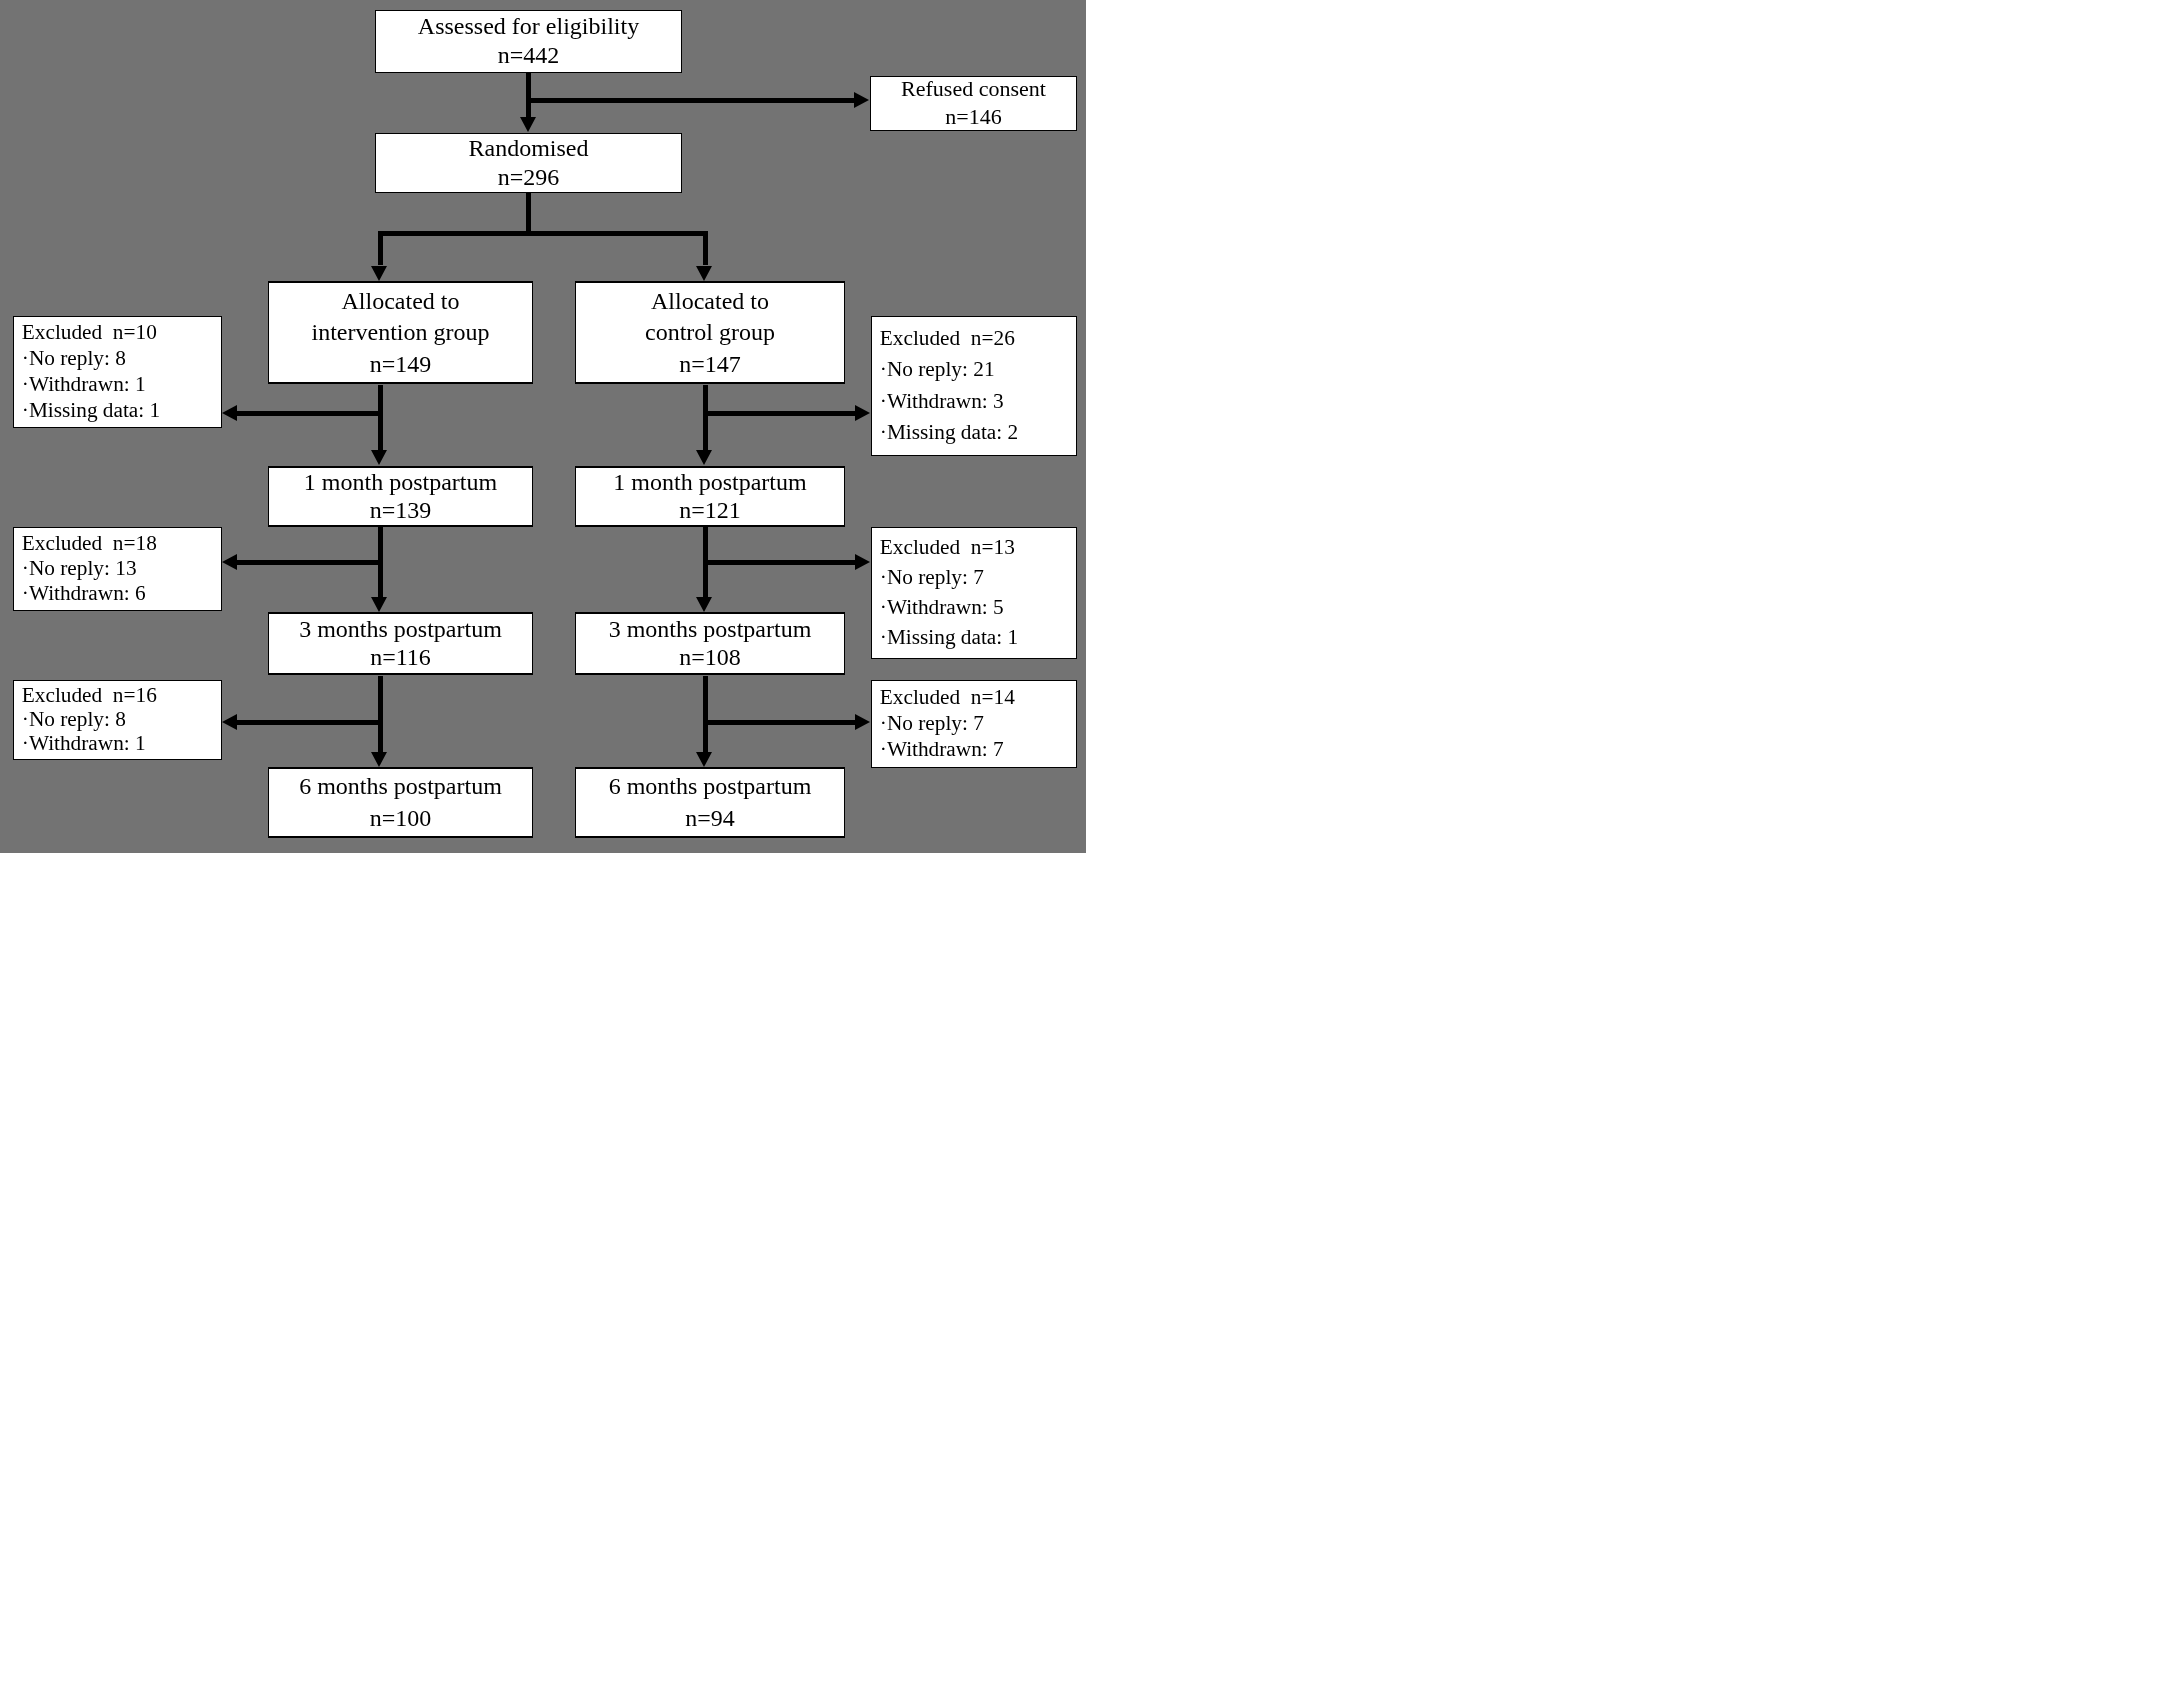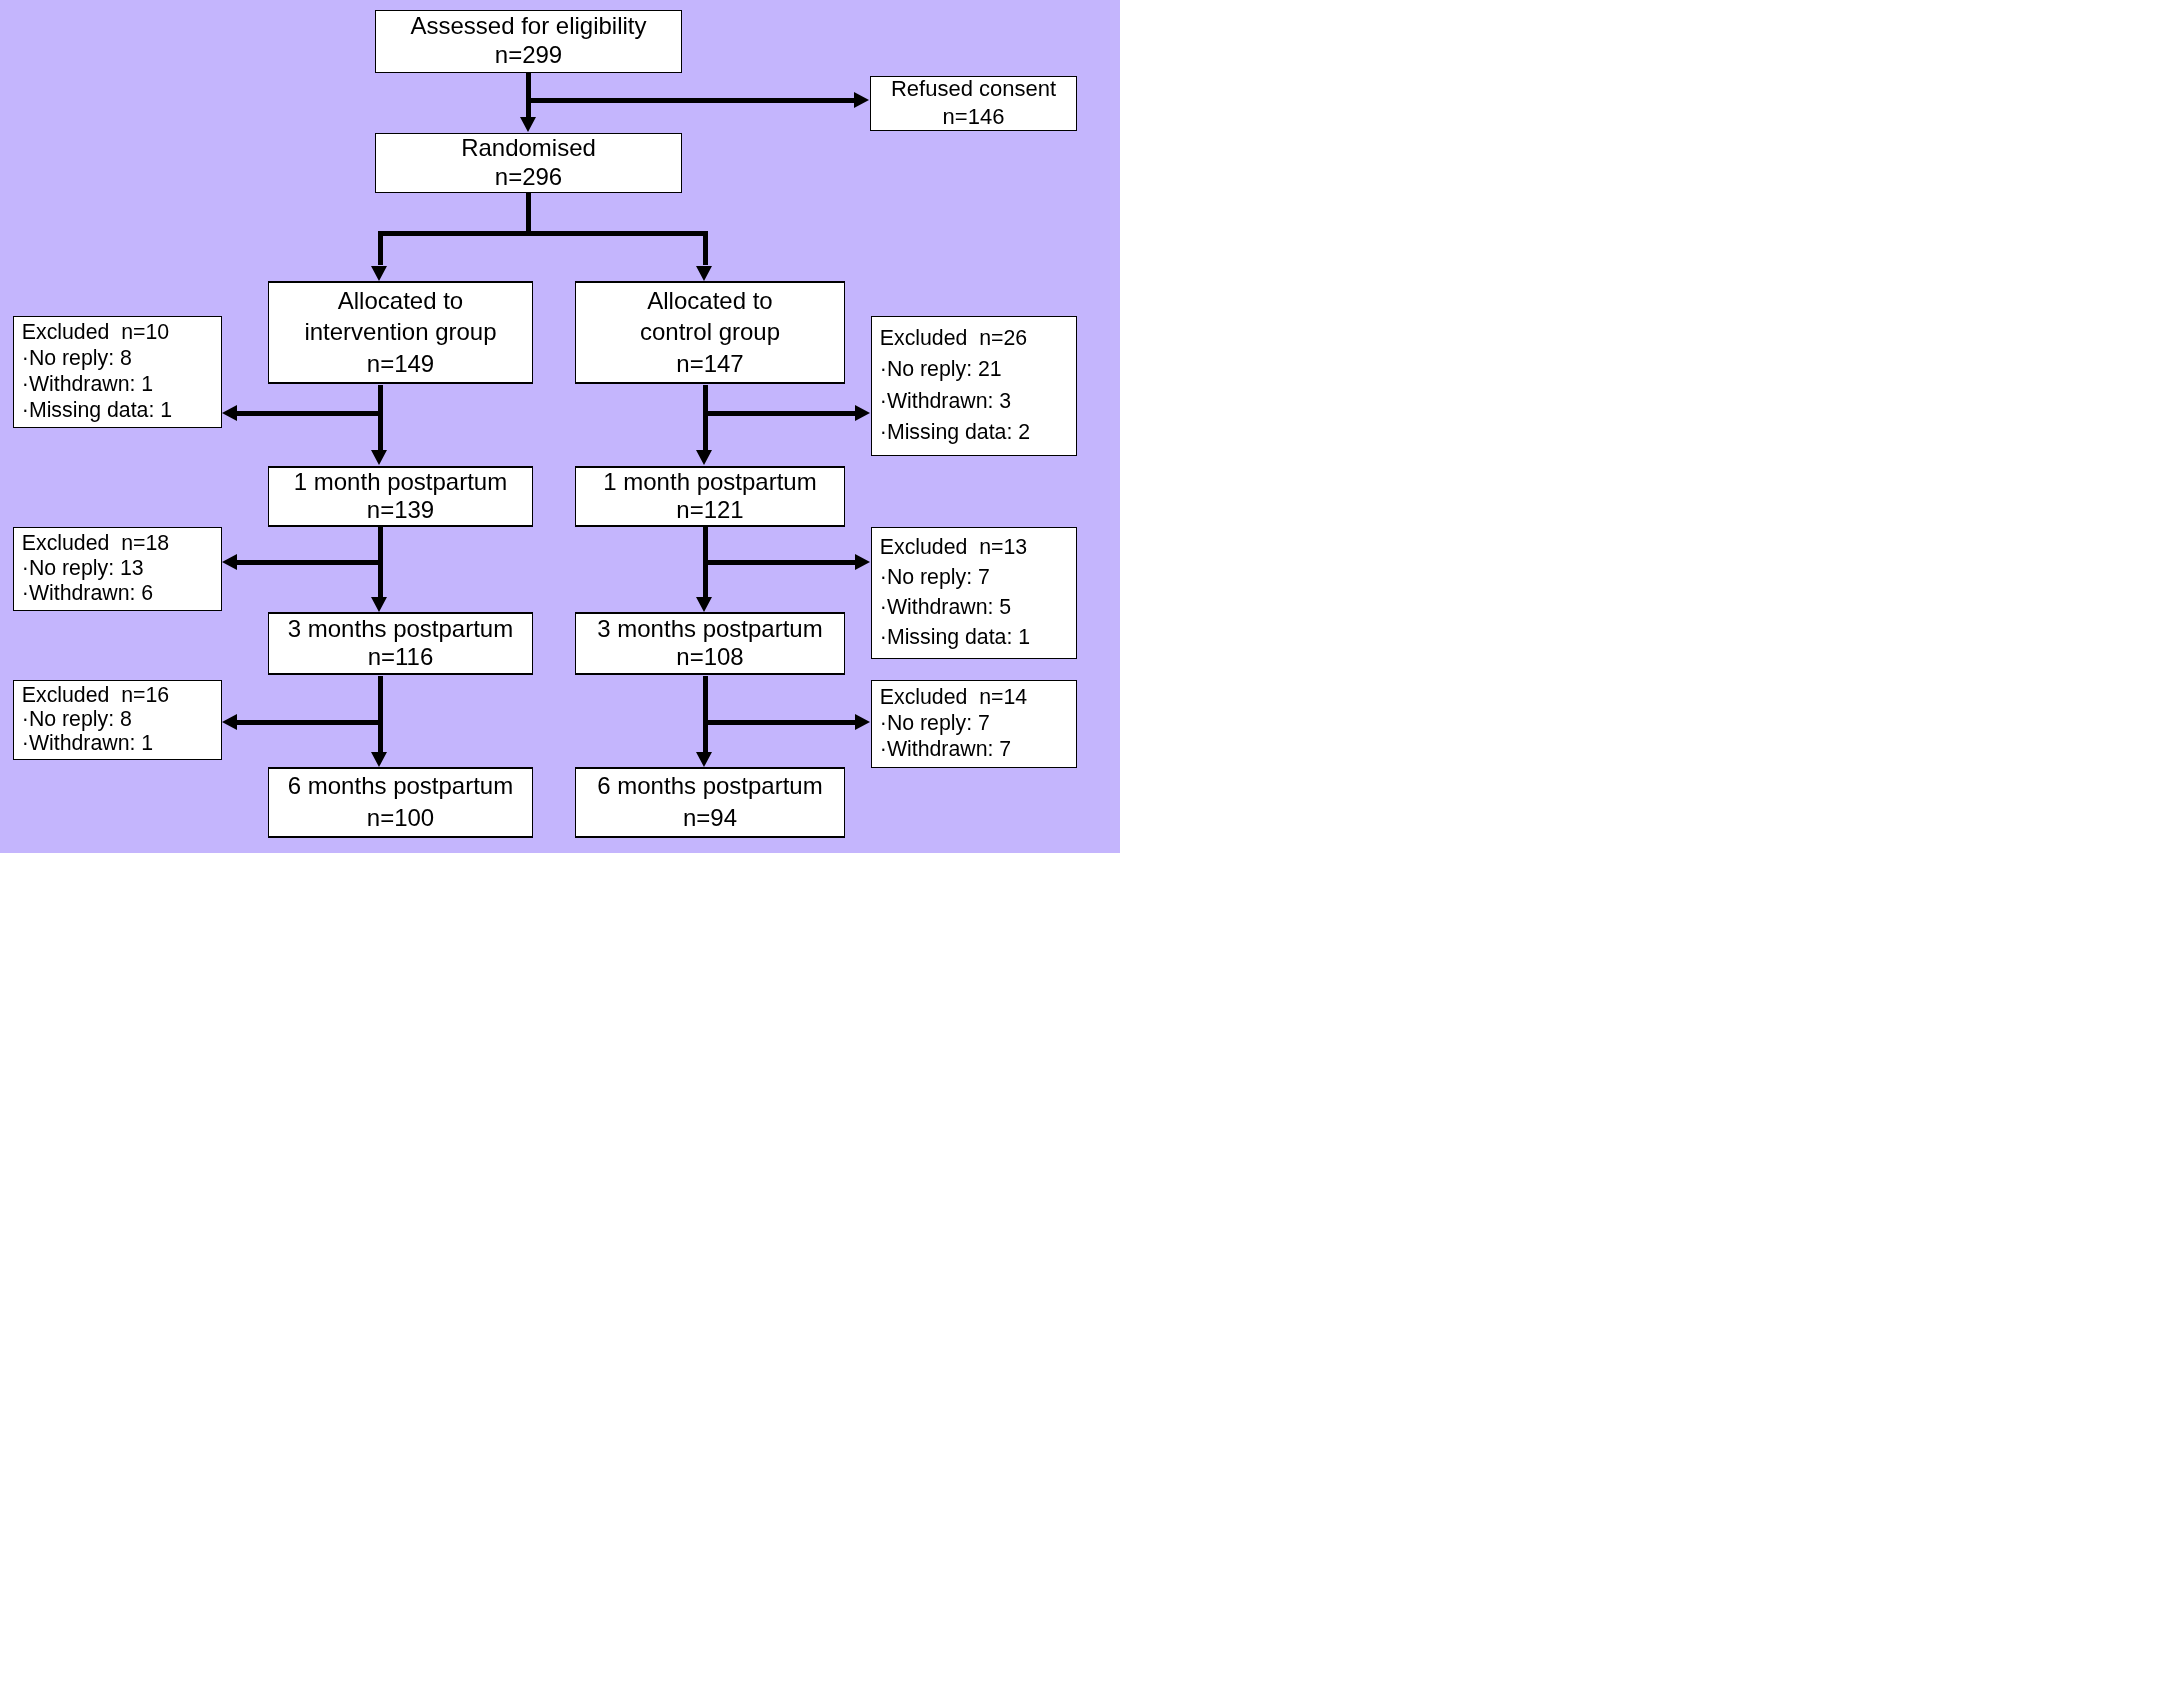--- a/index.html
+++ b/index.html
@@ -1,20 +1,19 @@
 <!DOCTYPE html>
 <html style="font-size:10.3px"><head>
 <meta charset="utf-8">
 <style>
   html,body{margin:0;padding:0;background:#ffffff;}
   .canvas{
-    position:relative;width:1086px;height:853px;background:#c4b5fd;
-    font-family:Liberation Sans, sans-serif;color:#000;
+    position:relative;width:1086px;height:853px;background:#737373;
+    font-family:Liberation Serif, serif;color:#000;
     overflow:hidden;
-    padding-left:34px;
   }
   .box{
     position:absolute;box-sizing:border-box;background:#fff;border:1.9px solid #000;
     display:flex;flex-direction:column;justify-content:space-evenly;
     align-items:center;text-align:center;line-height:1.12;
   }
   .main{font-size:24px;}
   .exc{font-size:21.3px;align-items:flex-start;text-align:left;padding:2.6px 7.8px;}
   .exc .bl{white-space:pre-wrap;}
   .ref{font-size:22px;justify-content:space-between;}
@@ -105,21 +104,21 @@
   <div class="ah ah-d" id="vh-cb"></div>
   <div class="ln" id="h-e2c"></div>
   <div class="ah ah-r" id="hh-e2c"></div>
   <div class="ln" id="v-cc"></div>
   <div class="ah ah-d" id="vh-cc"></div>
   <div class="ln" id="h-e3c"></div>
   <div class="ah ah-r" id="hh-e3c"></div>
 
   <div class="box main" id="b-assessed">
     <span class="bl">Assessed for eligibility</span>
-    <span class="bl">n=299</span>
+    <span class="bl">n=442</span>
   </div>
 
   <div class="box ref" id="b-refused">
     <span class="bl">Refused consent</span>
     <span class="bl">n=146</span>
   </div>
 
   <div class="box main" id="b-rand">
     <span class="bl">Randomised</span>
     <span class="bl">n=296</span>

